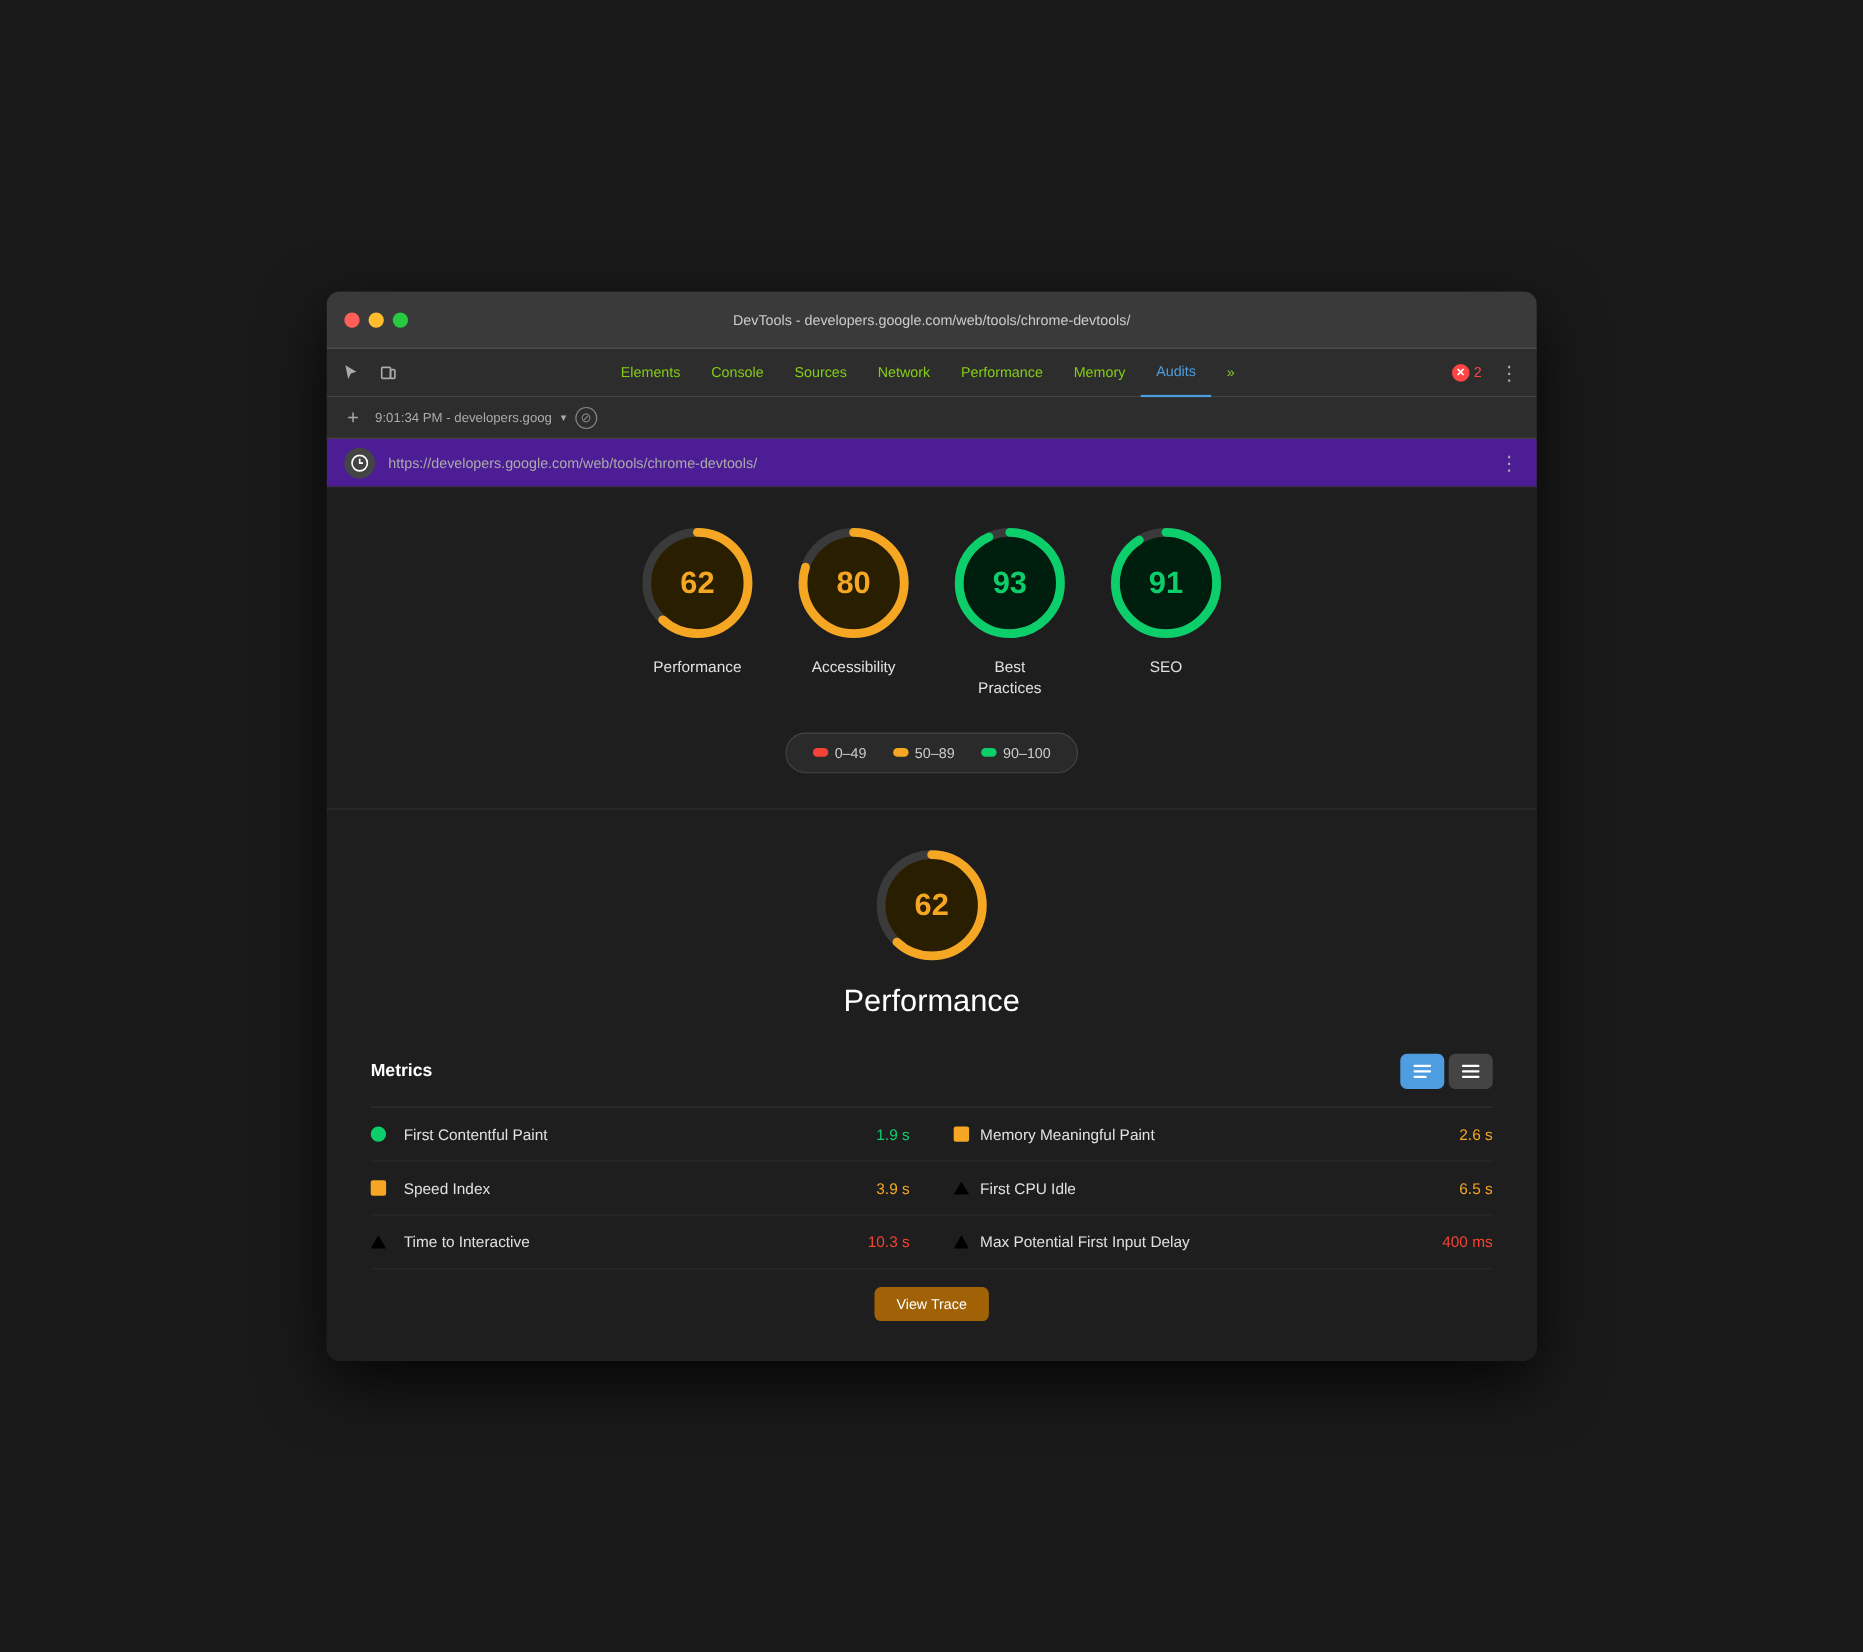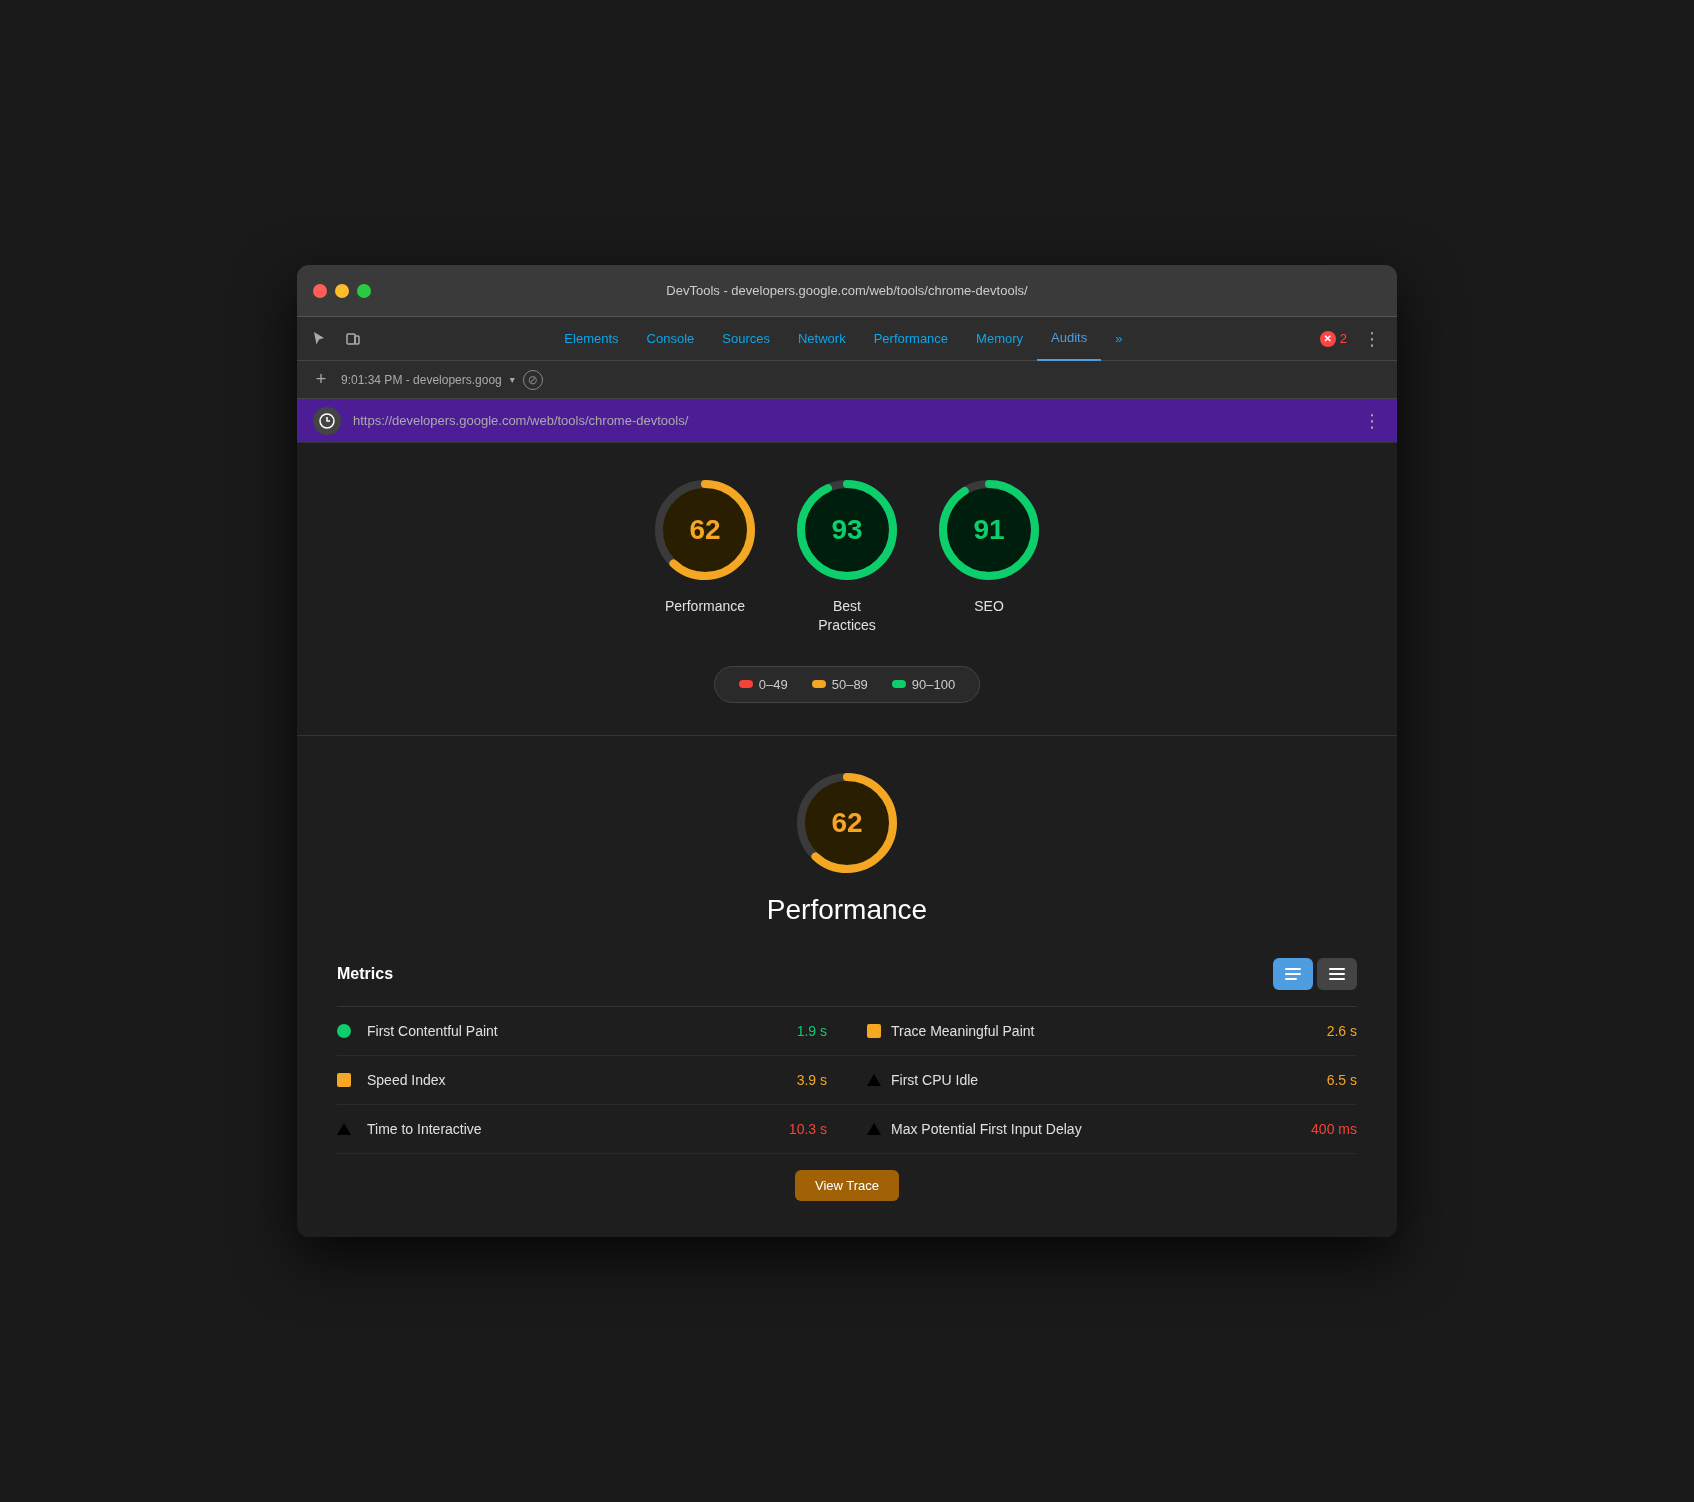--- a/index.html
+++ b/index.html
@@ -61,21 +61,21 @@
       height: 44px;
       padding: 0 8px;
       border-bottom: 1px solid #444;
       gap: 0;
     }
     .devtools-tab {
       padding: 0 14px;
       height: 44px;
       display: flex;
       align-items: center;
-      color: #0ea5e9;
+      color: #84cc16;
       font-size: 13px;
       cursor: pointer;
       position: relative;
       white-space: nowrap;
     }
     .devtools-tab.active {
       color: #4d9de0;
       border-bottom: 2px solid #4d9de0;
     }
     .tab-icons {
@@ -547,20 +547,31 @@
           <svg width="110" height="110" viewBox="0 0 110 110">
             <circle cx="55" cy="55" r="46" fill="#2a1e00" stroke="#3a2e00" stroke-width="2"></circle>
             <circle cx="55" cy="55" r="46" fill="none" stroke="#3a3a3a" stroke-width="8"></circle>
             <circle cx="55" cy="55" r="46" fill="none" stroke="#f5a623" stroke-width="8" stroke-dasharray="289" stroke-dashoffset="110" stroke-linecap="round"></circle>
           </svg>
           <span class="circle-score" style="color:#f5a623;">62</span>
         </div>
         <span class="score-label">Performance</span>
       </div>
 
+      <div class="score-item">
+        <div class="circle-container">
+          <svg width="110" height="110" viewBox="0 0 110 110">
+            <circle cx="55" cy="55" r="46" fill="#2a1e00" stroke="#3a2e00" stroke-width="2"></circle>
+            <circle cx="55" cy="55" r="46" fill="none" stroke="#3a3a3a" stroke-width="8"></circle>
+            <circle cx="55" cy="55" r="46" fill="none" stroke="#f5a623" stroke-width="8" stroke-dasharray="289" stroke-dashoffset="58" stroke-linecap="round"></circle>
+          </svg>
+          <span class="circle-score" style="color:#f5a623;">80</span>
+        </div>
+        <span class="score-label">Accessibility</span>
+      </div>
 
       <div class="score-item">
         <div class="circle-container">
           <svg width="110" height="110" viewBox="0 0 110 110">
             <circle cx="55" cy="55" r="46" fill="#001e0d" stroke="#003d1e" stroke-width="2"></circle>
             <circle cx="55" cy="55" r="46" fill="none" stroke="#3a3a3a" stroke-width="8"></circle>
             <circle cx="55" cy="55" r="46" fill="none" stroke="#0cce6b" stroke-width="8" stroke-dasharray="289" stroke-dashoffset="20" stroke-linecap="round"></circle>
           </svg>
           <span class="circle-score" style="color:#0cce6b;">93</span>
         </div>
@@ -637,21 +648,21 @@
       <div class="metrics-divider"></div>
 
       <div class="metric-row">
         <div class="metric-left">
           <div class="metric-indicator circle ind-green"></div>
           <span class="metric-name">First Contentful Paint</span>
           <span class="metric-value val-green">1.9 s</span>
         </div>
         <div class="metric-right">
           <div class="metric-indicator ind-orange"></div>
-          <span class="metric-name">Trace Meaningful Paint</span>
+          <span class="metric-name">Memory Meaningful Paint</span>
           <span class="metric-value val-orange">2.6 s</span>
         </div>
       </div>
 
       <div class="metric-row">
         <div class="metric-left">
           <div class="metric-indicator ind-orange"></div>
           <span class="metric-name">Speed Index</span>
           <span class="metric-value val-orange">3.9 s</span>
         </div>

